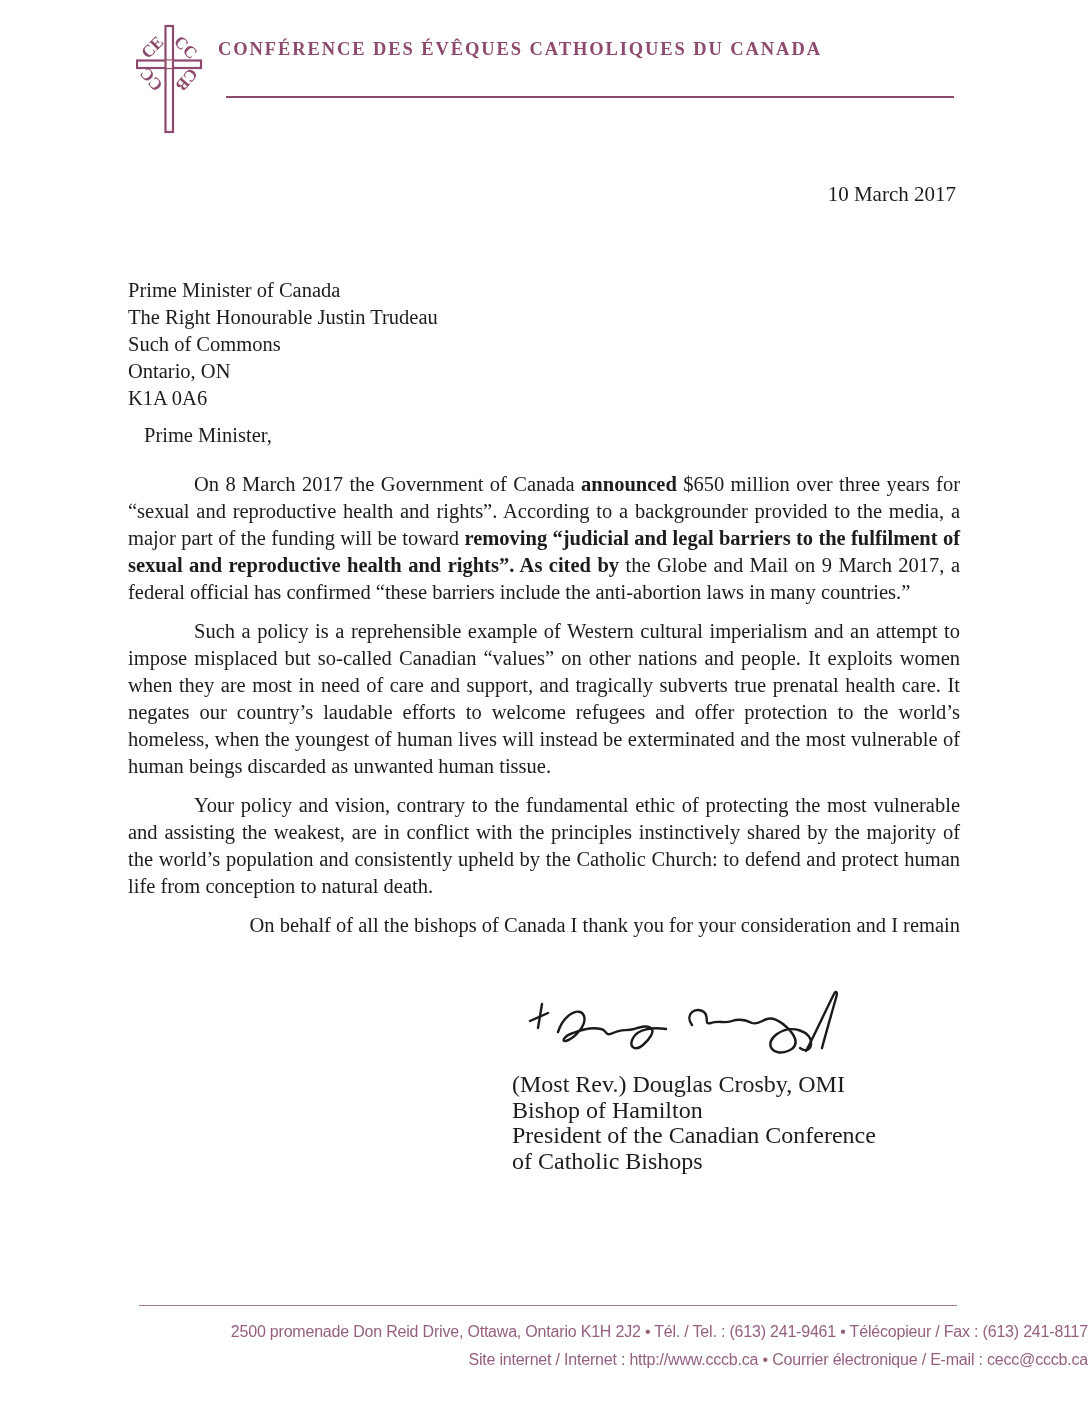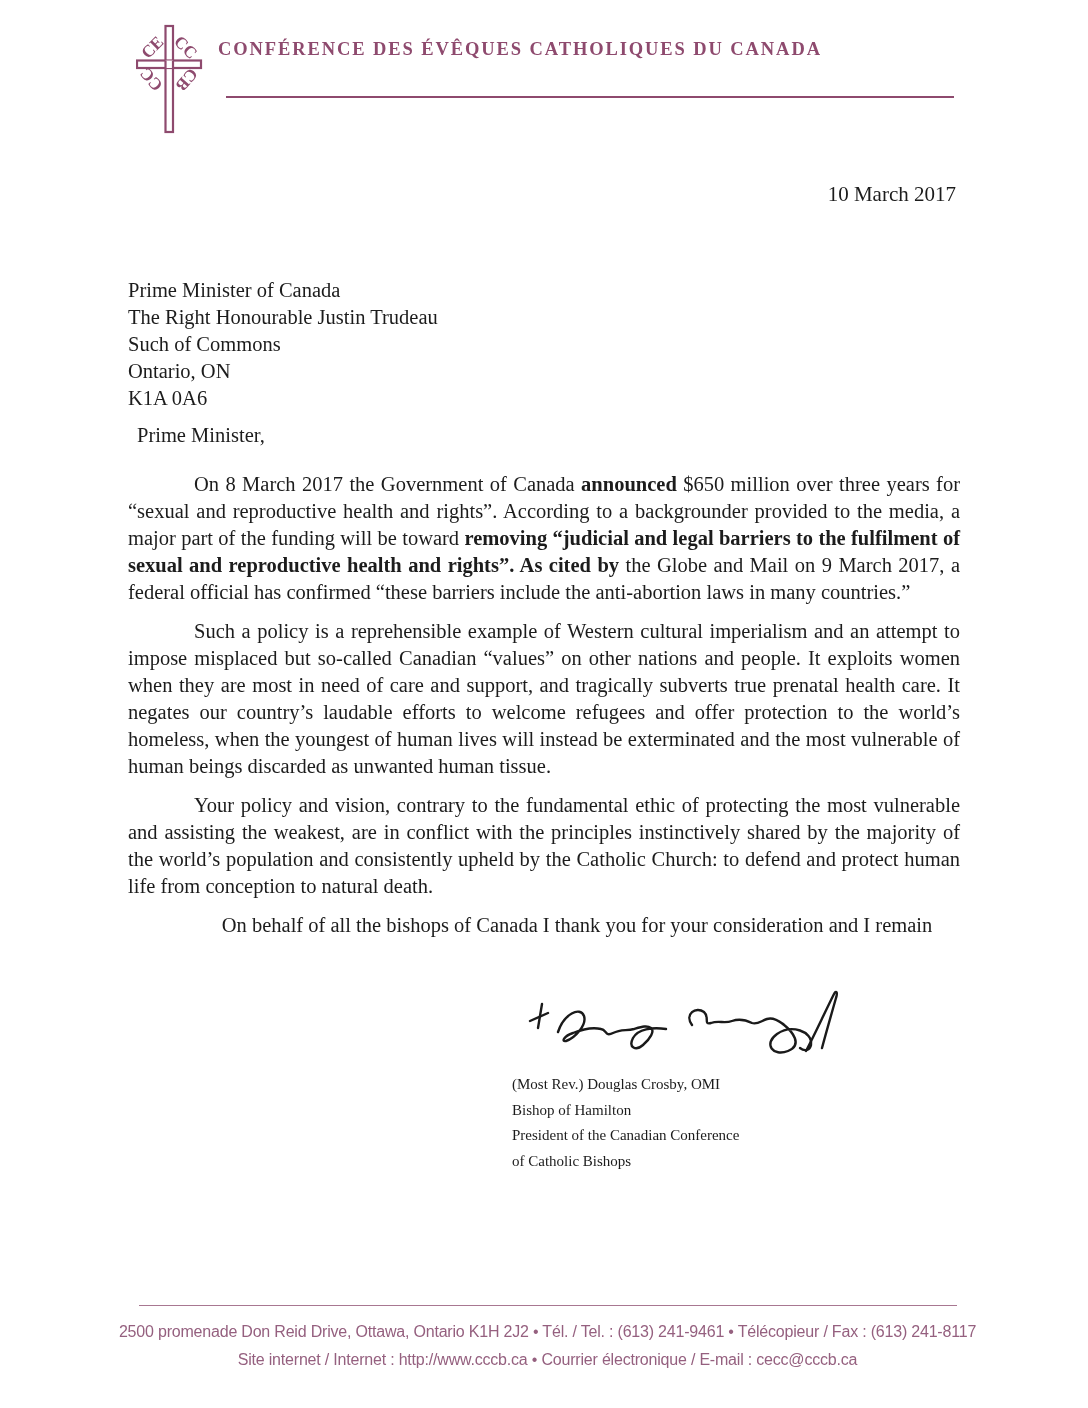--- a/index.html
+++ b/index.html
@@ -55,65 +55,65 @@
   
   .recipient {
     position: absolute;
     left: 128px;
     top: 277px;
     font-size: 20.5px;
     line-height: 27px;
   }
   .salutation {
     position: absolute;
-    left: 137px;
+    left: 144px;
     top: 424px;
     font-size: 20.5px;
     font-family: Liberation Serif, serif;
   }
   
   .body-text {
     position: absolute;
     left: 128px;
     top: 471px;
     width: 832px;
     font-size: 20.5px;
     line-height: 27px;
   }
   .body-text p {
     text-align: justify;
     text-indent: 66px;
     margin-bottom: 12px;
   }
   .body-text p.closing {
-    text-align: center;
+    text-align: right;
     margin-top: 7px;
     margin-bottom: 0;
   }
   .body-text b { font-weight: bold; }
   
   .signature-area {
     position: absolute;
     left: 512px;
     top: 988px;
     width: 460px;
   }
   .signature-svg { display: block; margin-left: 8px; }
   .sig-lines {
     margin-top: 6px;
-    font-size: 15px;
+    font-size: 24px;
     line-height: 25.5px;
   }
   
   .footer {
     position: absolute;
     left: 0;
     top: 1305px;
     width: 1088px;
-    text-align: center;
+    text-align: right;
     font-family: "Liberation Sans", "DejaVu Sans", sans-serif;
     color: #95607f;
     padding-left: 7px;
   }
   .footer-rule {
     width: 818px;
     margin: 0 auto 12px auto;
     border-top: 1.5px solid #a87791;
   }
   .footer-line {

